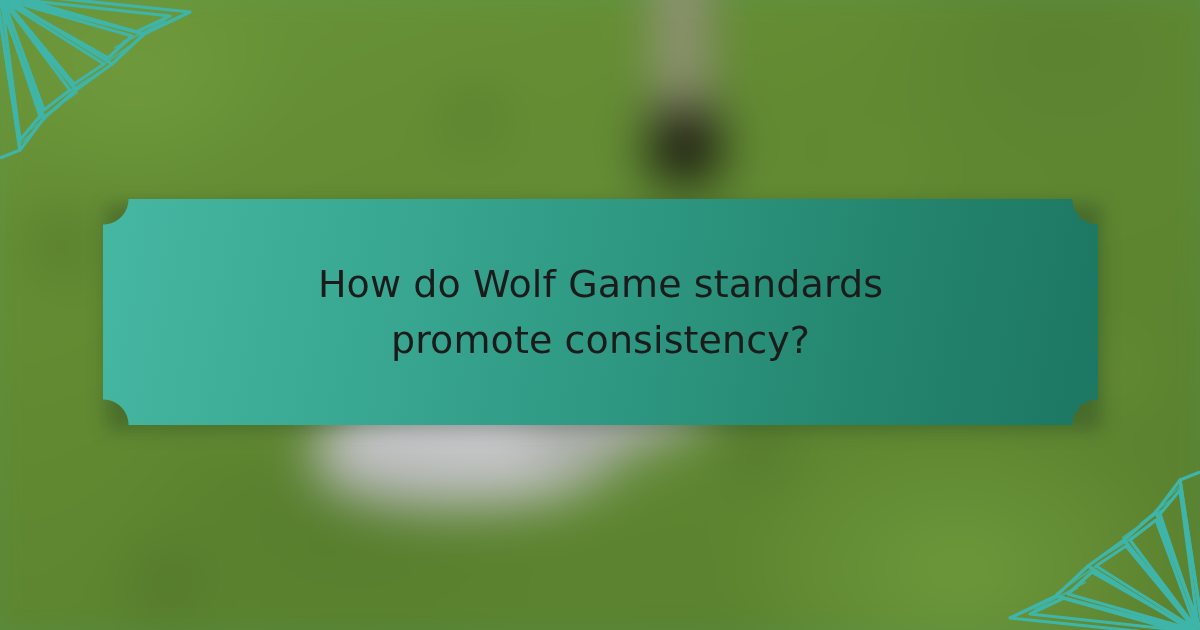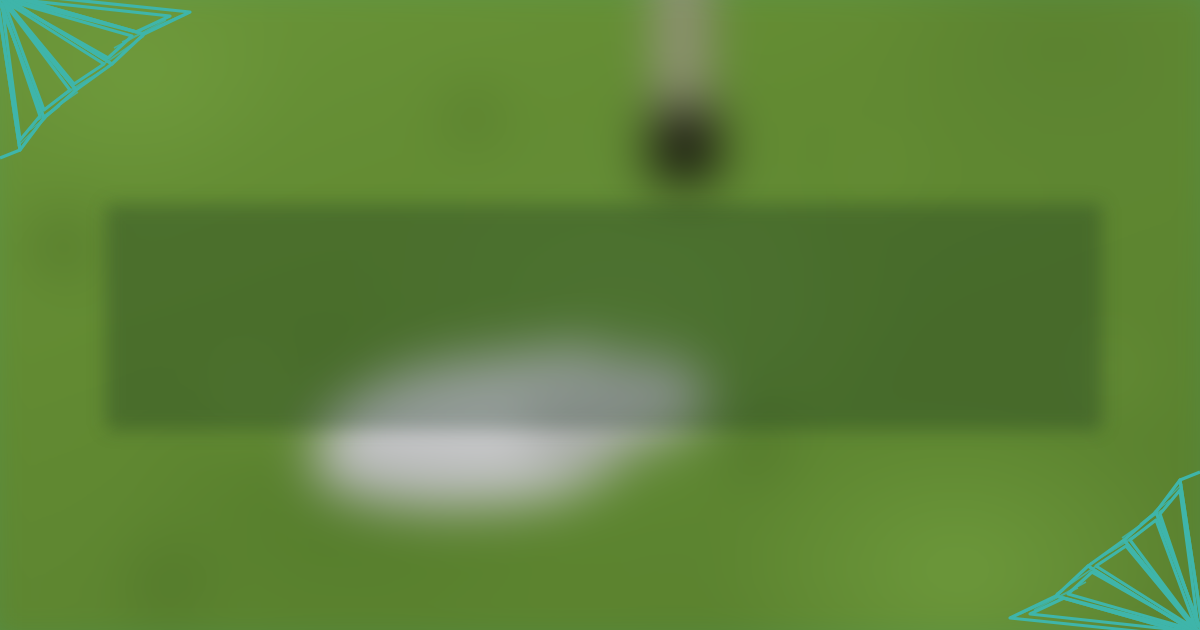--- a/index.html
+++ b/index.html
@@ -227,14 +227,20 @@
         <path d="M70 104 L116 76"></path>
         <path d="M44 130 L84 102"></path>
         <path d="M24 156 L52 128"></path>
         <path d="M60 112 L96 88"></path>
         <path d="M36 140 L66 116"></path>
       </g>
     </svg>
   </div>
 
   <div class="card-shadow"></div>
+  <div class="card">
+    <div class="card-text">
+      <span>How do Wolf Game standards promote</span>
+      <span>consistency?</span>
+    </div>
+  </div>
 
 </div>
 
 </body></html>

